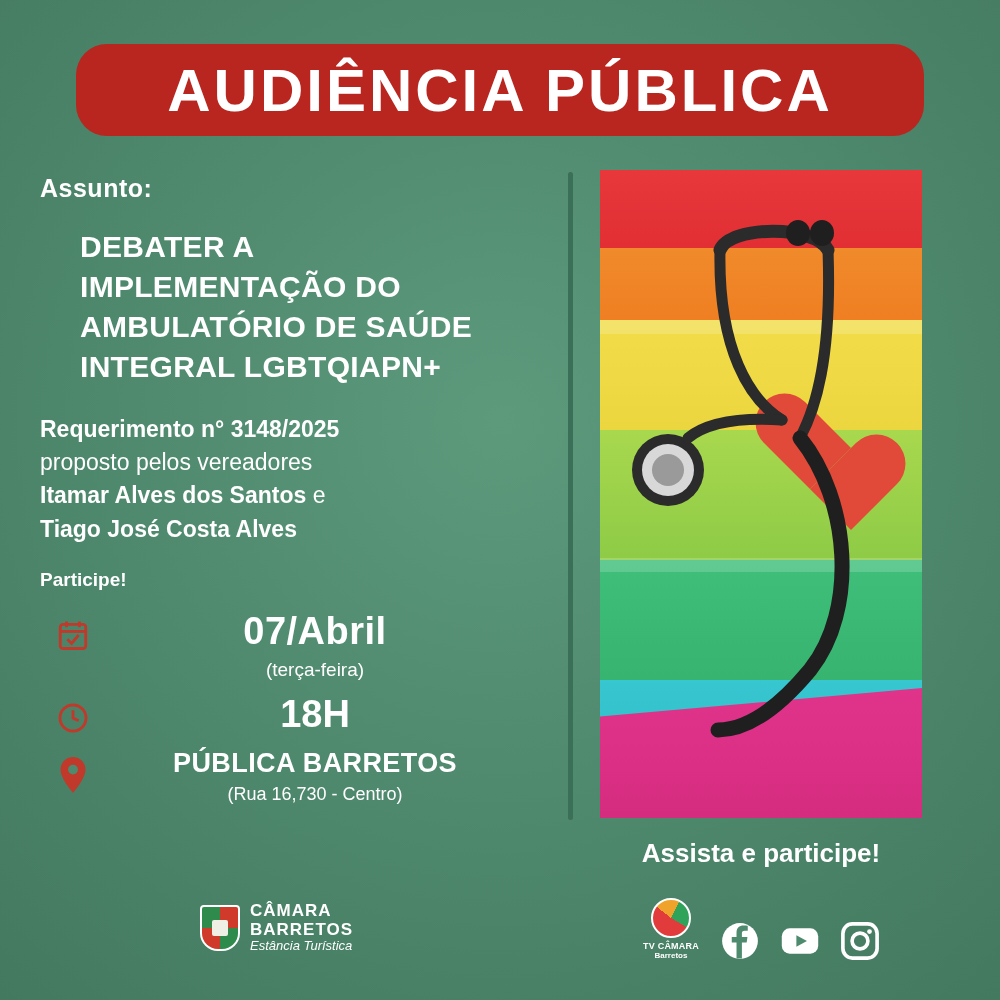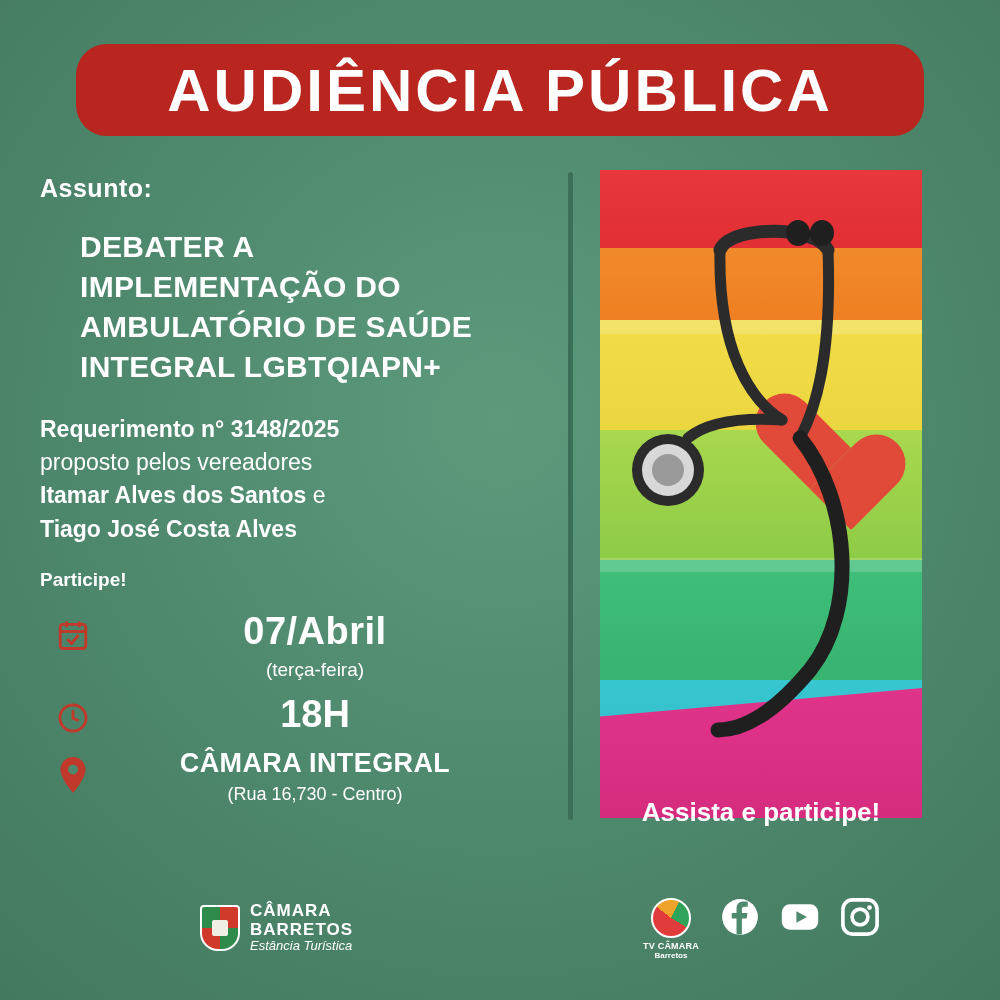--- a/index.html
+++ b/index.html
@@ -158,33 +158,33 @@
     background: #e14a38;
     border-radius: 58px 58px 0 0;
   }
   .photo .heart::before { left: 58px; transform: rotate(-45deg); transform-origin: 0 100%; }
   .photo .heart::after  { left: 58px; transform: rotate(45deg);  transform-origin: 0 100%; }
   .photo svg.stetho { position: absolute; left: 0; top: 0; }
 
   
   .assista {
     position: absolute;
-    left: 600px; top: 797px;
+    left: 600px; top: 838px;
     width: 322px;
     text-align: center;
     color: #ffffff;
     font-size: 26px;
     font-weight: bold;
   }
   .social-row {
     position: absolute;
     left: 600px; top: 898px;
     width: 322px;
     display: flex;
-    align-items: flex-start;
+    align-items: flex-end;
     justify-content: center;
     gap: 22px;
   }
   .tv-logo { text-align: center; }
   .tv-ball {
     width: 40px; height: 40px; margin: 0 auto;
     border-radius: 50%;
     background: conic-gradient(from 200deg, #e13b3b 0 30%, #f0a32a 30% 52%, #2fa35a 52% 78%, #e13b3b 78% 100%);
     border: 2px solid #ffffff;
   }
@@ -276,21 +276,21 @@
     </div>
 
     <div class="info-row">
       <div class="info-icon">
         <svg width="34" height="38" viewBox="0 0 24 28" fill="#c0392b">
           <path d="M12 0.8C6.9 0.8 2.8 4.9 2.8 10c0 6.9 9.2 17.2 9.2 17.2S21.2 16.9 21.2 10C21.2 4.9 17.1 0.8 12 0.8z"></path>
           <circle cx="12" cy="10" r="3.6" fill="#4e8a6e"></circle>
         </svg>
       </div>
       <div class="info-text">
-        <div class="place-main">CÂMARA INTEGRAL</div>
+        <div class="place-main">PÚBLICA BARRETOS</div>
         <div class="place-sub">(Rua 16,730 - Centro)</div>
       </div>
     </div>
 
   </div>
 
   <div class="divider"></div>
 
   <div class="photo">
     <div class="stripe s1"></div>

